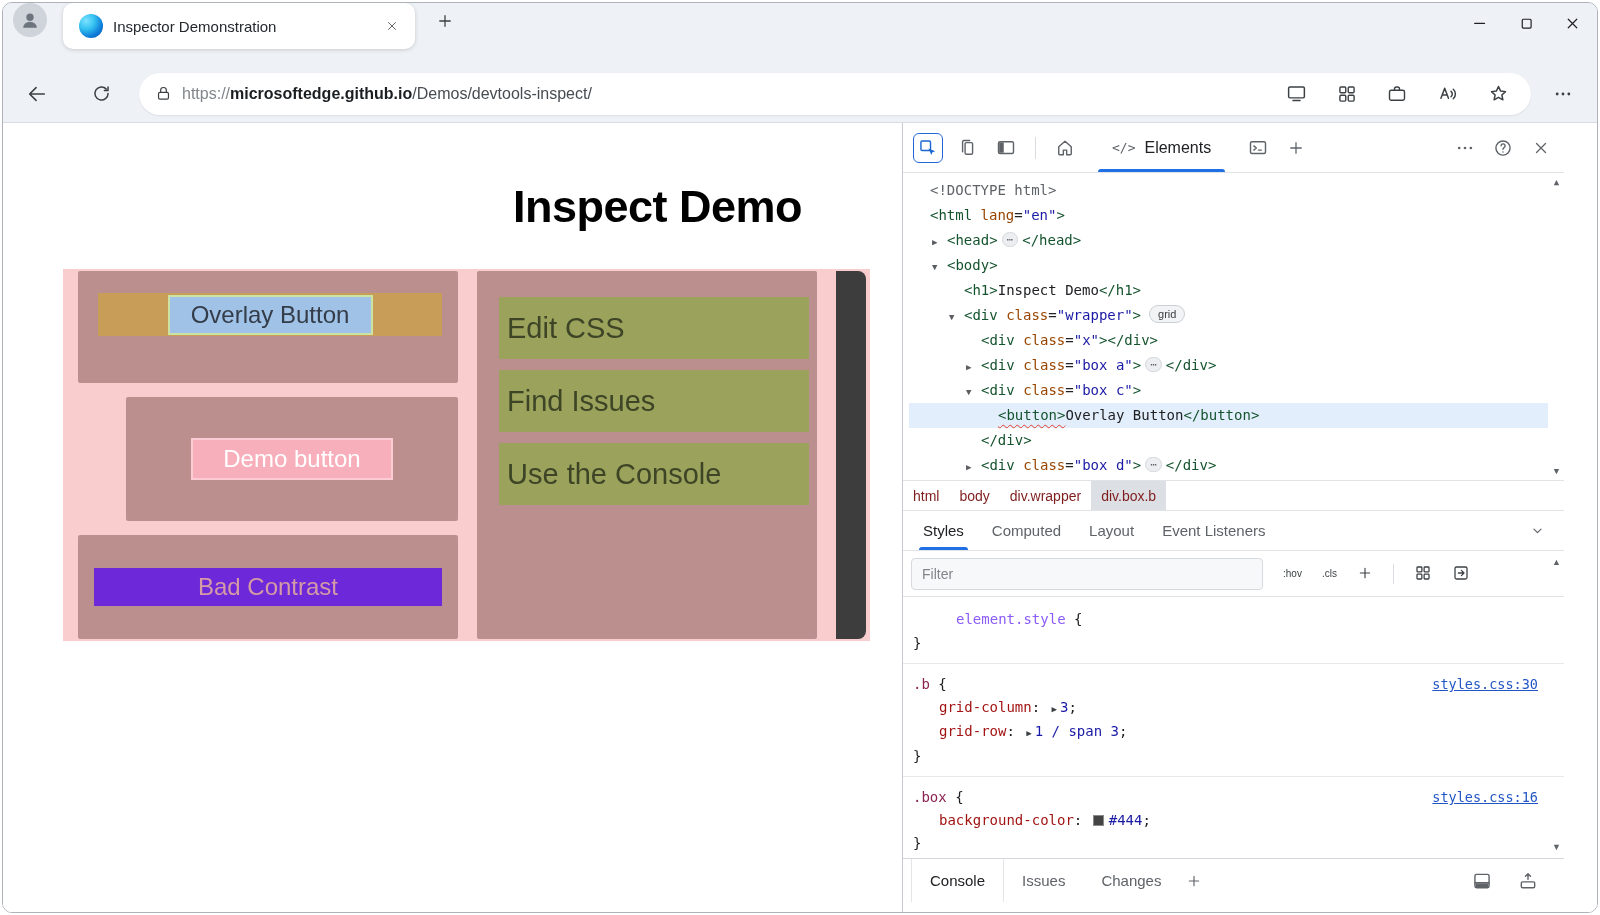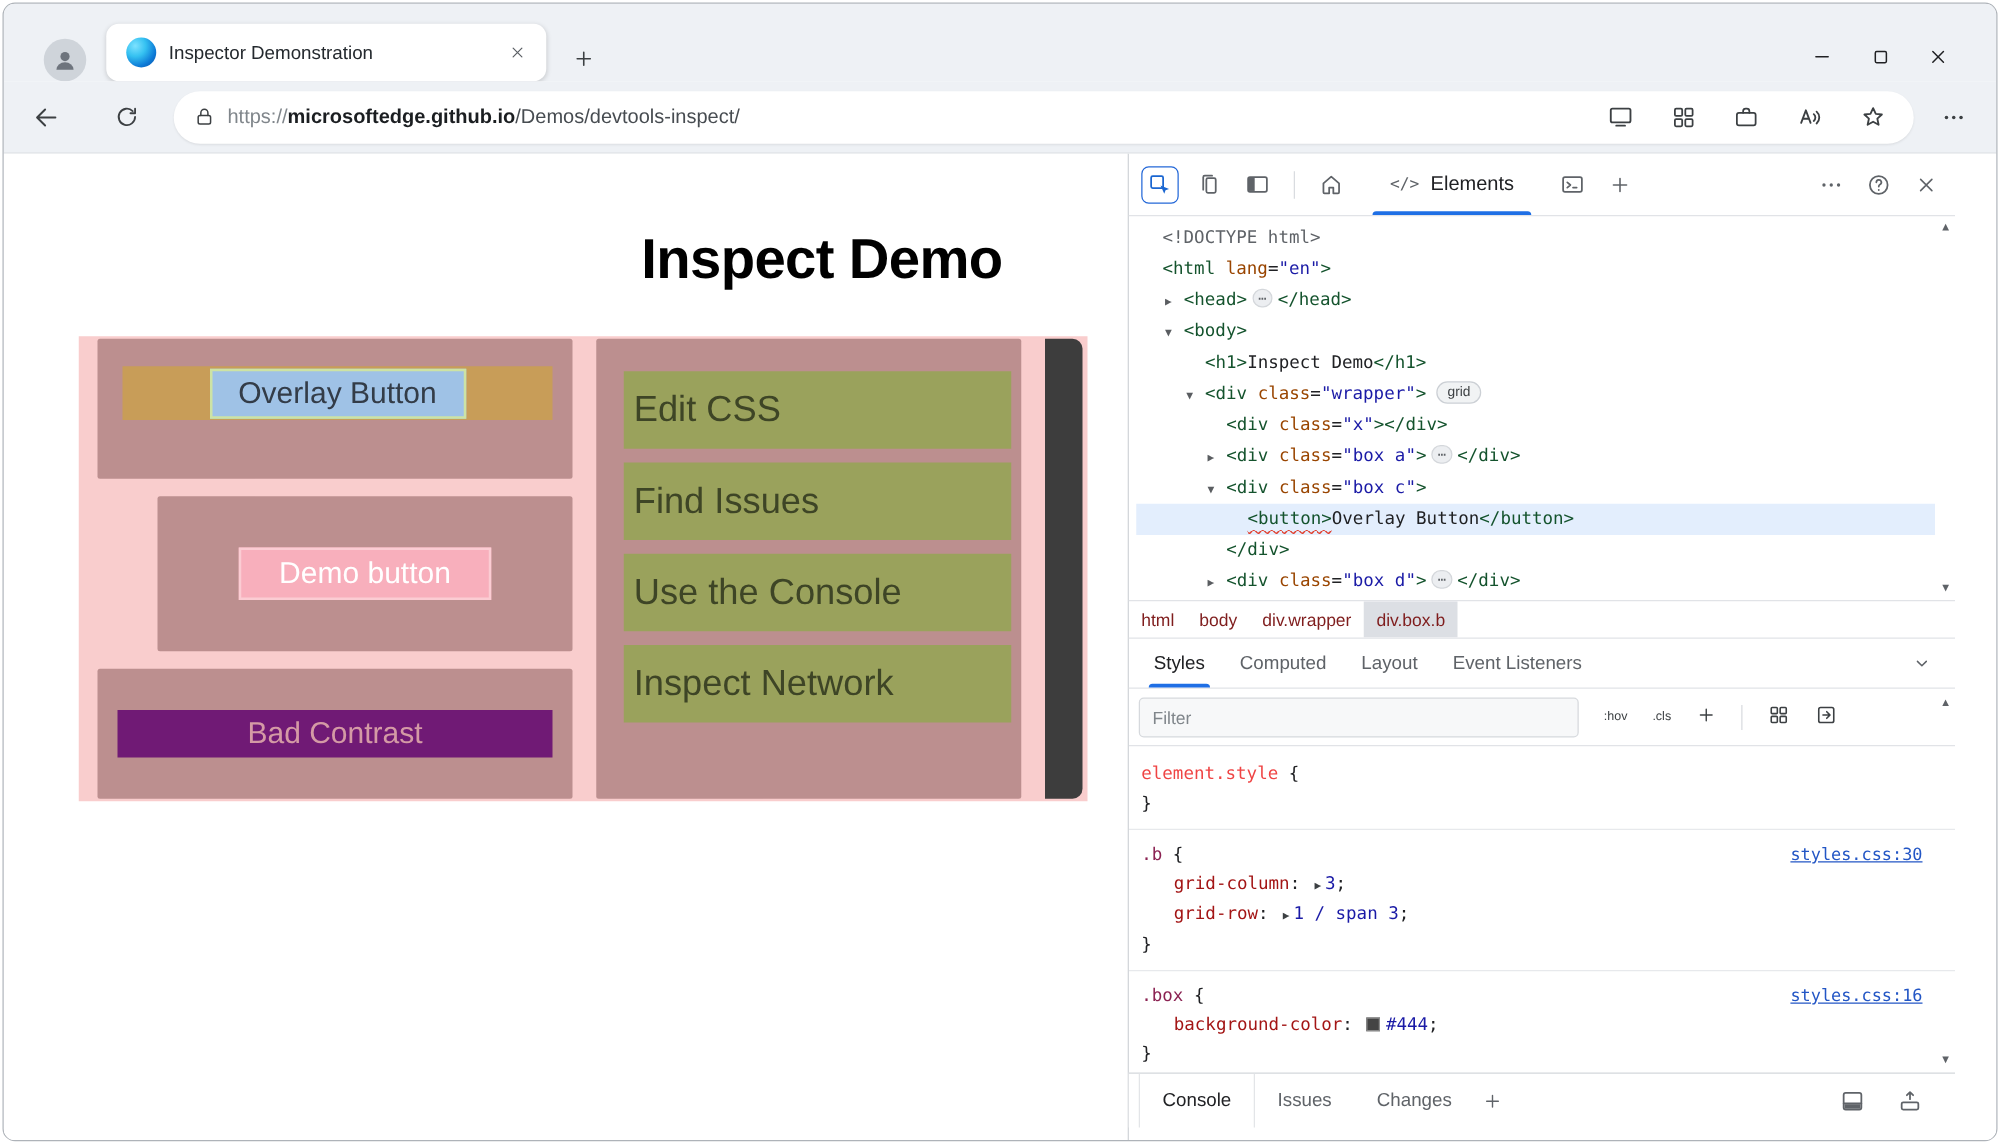--- a/index.html
+++ b/index.html
@@ -1,21 +1,21 @@
 <!DOCTYPE html>
 <html><head>
 <meta charset="utf-8">
 <style>
   * { box-sizing: border-box; margin: 0; padding: 0; }
   html,body { width:1600px; height:915px; background:#fff; font-family:"Liberation Sans", sans-serif; overflow:hidden; }
   .window { position:absolute; inset:2px; border:1px solid #aeb3b9; border-radius:10px; overflow:hidden;
             background:#fff; display:flex; flex-direction:column; }
 
   
-  .titlebar { height:62px; background:#eef1f5; display:flex; align-items:flex-end; padding:0 24px; flex:none; }
+  .titlebar { height:62px; background:#eef1f5; display:flex; align-items:flex-start; padding:0 2px; flex:none; }
   .avatar { width:34px; height:34px; border-radius:50%; background:#cfd4da; color:#6e747d;
             display:grid; place-items:center; margin:0 16px 0 8px; }
   .tab { width:352px; height:46px; background:#fff; border-radius:10px; display:flex; align-items:center;
          gap:10px; padding:0 10px 0 16px; box-shadow:0 1px 4px rgba(0,0,0,.16); }
   .edge-logo { width:24px; height:24px; border-radius:50%; flex:none;
                background:radial-gradient(circle at 30% 28%, #7de2ff 0%, #35c1f1 35%, #0d7bd7 68%, #0a4ba0 100%); }
   .tab-title { flex:1; font-size:15px; color:#24292e; white-space:nowrap; overflow:hidden; }
   .tab-close { width:26px; height:26px; display:grid; place-items:center; color:#5f6368; border-radius:6px; }
   .newtab { width:40px; height:36px; display:grid; place-items:center; color:#3c4043; margin-left:10px; }
   .win-controls { margin-left:auto; display:flex; align-items:center; }
@@ -49,21 +49,21 @@
   .box { background:#bc8f8f; border-radius:2px; }
   .box-a { height:112px; position:relative; }
   .box-c { height:124px; display:grid; place-items:center;margin-left:48px; }
   .box-d { flex:1; display:grid; place-items:center; }
   .margin-overlay { position:absolute; left:20px; right:16px; top:22px; height:43px; background:#c89d58;
                     display:flex; align-items:center; justify-content:center; }
   .overlay-btn { width:205px; height:40px; background:#9fc2e6; border:2px solid #cde3a4; color:#333c48;
                  font-size:24px; font-family:inherit; display:flex; align-items:center; justify-content:center; }
   .demo-btn { width:202px; height:42px; background:#f8afbc; border:2px solid #fbccd3; color:#fff;
               font-size:24px; font-family:inherit; display:flex; align-items:center; justify-content:center; }
-  .bad-contrast { width:348px; height:38px; background:#701a75; color:#d49aa5; font-size:24px;
+  .bad-contrast { width:348px; height:38px; background:#6d28d9; color:#d49aa5; font-size:24px;
                   display:grid; place-items:center; }
   .col-right { background:#bc8f8f; border-radius:2px; display:flex; flex-direction:column; gap:11px;
                padding:26px 8px 20px 22px; }
   .menu-item { height:62px; background:#9aa25c; color:#3e4526; font-size:29px; display:flex; align-items:center;
                padding-left:8px; flex:none; }
   .dark-bar { background:#3d3d3d; border-radius:0 8px 8px 0; }
 
   
   .devtools { width:662px; flex:none; border-left:1px solid #c6cacf; display:flex; flex-direction:column;
               background:#fff; padding-bottom:10px; min-height:0; }
@@ -123,21 +123,21 @@
                 border-bottom:1px solid #e1e3e7; }
   .filter-input { width:352px; height:32px; background:#f7f8f9; border:1px solid #d6d9dd; border-radius:4px;
                 padding:0 10px; font-size:14px; color:#202124; font-family:inherit; outline:none; }
   .filter-input::placeholder { color:#80868b; }
   .pseudo-btn { font-size:10px; color:#3c4043; }
   .filter-divider { width:1px; height:20px; background:#d9dce0; }
   .style-rules { flex:1; overflow:hidden; font-family:"DejaVu Sans Mono", monospace; font-size:14px;
                 padding-top:2px; }
   .rule { border-bottom:1px solid #e7e9ec; padding:8px 40px 8px 10px; position:relative; line-height:24px; }
   .sel-class { color:#8b2252; }
-  .sel-plain { color:#ef4444; }
+  .sel-plain { color:#8b5cf6;margin-left:43px; }
   .rule-brace { color:#202124; }
   .rule-link { position:absolute; right:26px; top:8px; color:#2356c5; text-decoration:underline; font-size:13.5px; }
   .prop-line { padding-left:26px; line-height:22px; color:#202124; }
   .prop-name { color:#a31515; }
   .prop-arrow { color:#3c4043; font-size:9px; margin:0 3px; }
   .prop-value { color:#1a1aa6; }
   .swatch { display:inline-block; width:11px; height:11px; border:1px solid #8a8a8a; margin:0 5px 0 2px;
             vertical-align:-1px; }
   .rule-close { color:#202124; }
 
@@ -263,21 +263,20 @@
             <button class="demo-btn">Demo button</button>
           </div>
           <div class="box box-d">
             <div class="bad-contrast">Bad Contrast</div>
           </div>
         </div>
         <div class="box col-right">
             <div class="menu-item">Edit CSS</div>
             <div class="menu-item">Find Issues</div>
             <div class="menu-item">Use the Console</div>
-            <div class="menu-item">Inspect Network</div>
           </div>
         <div class="dark-bar"></div>
       </div>
     </div>
 
     <div class="devtools">
 
       <div class="dt-toolbar">
         <span class="inspect-btn">
           <svg class="ic" width="20" height="20" viewBox="0 0 24 24">

